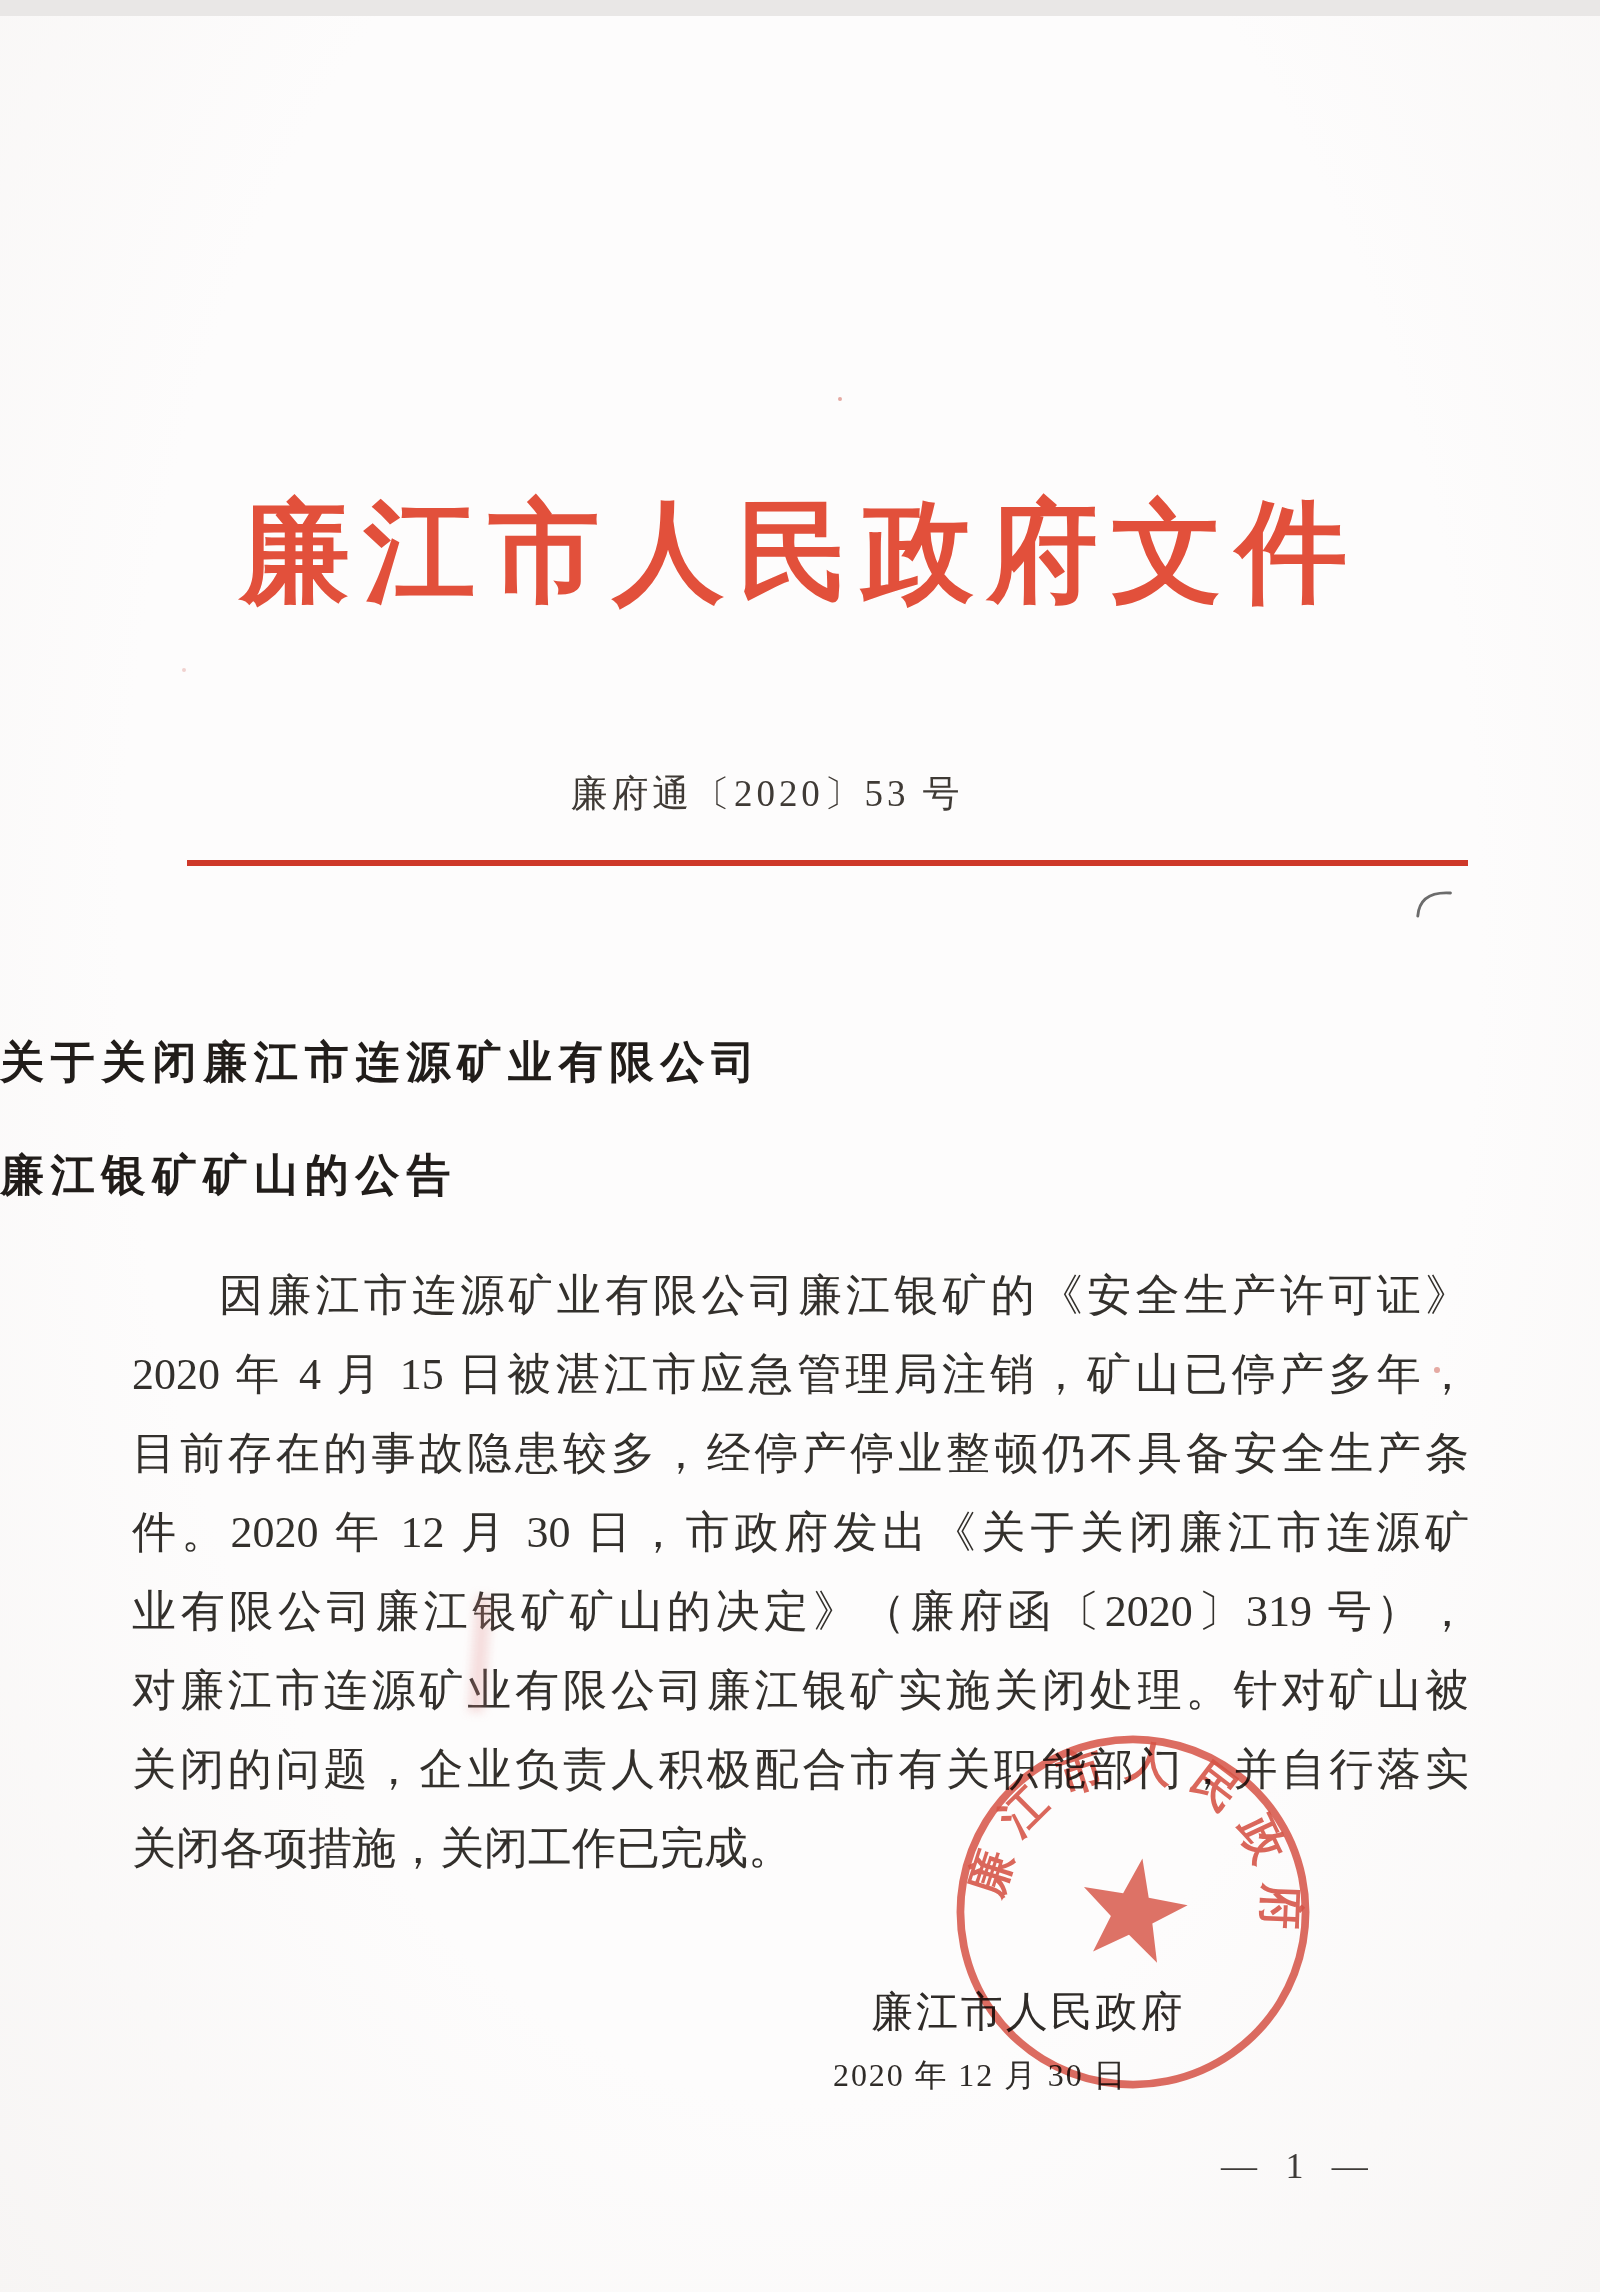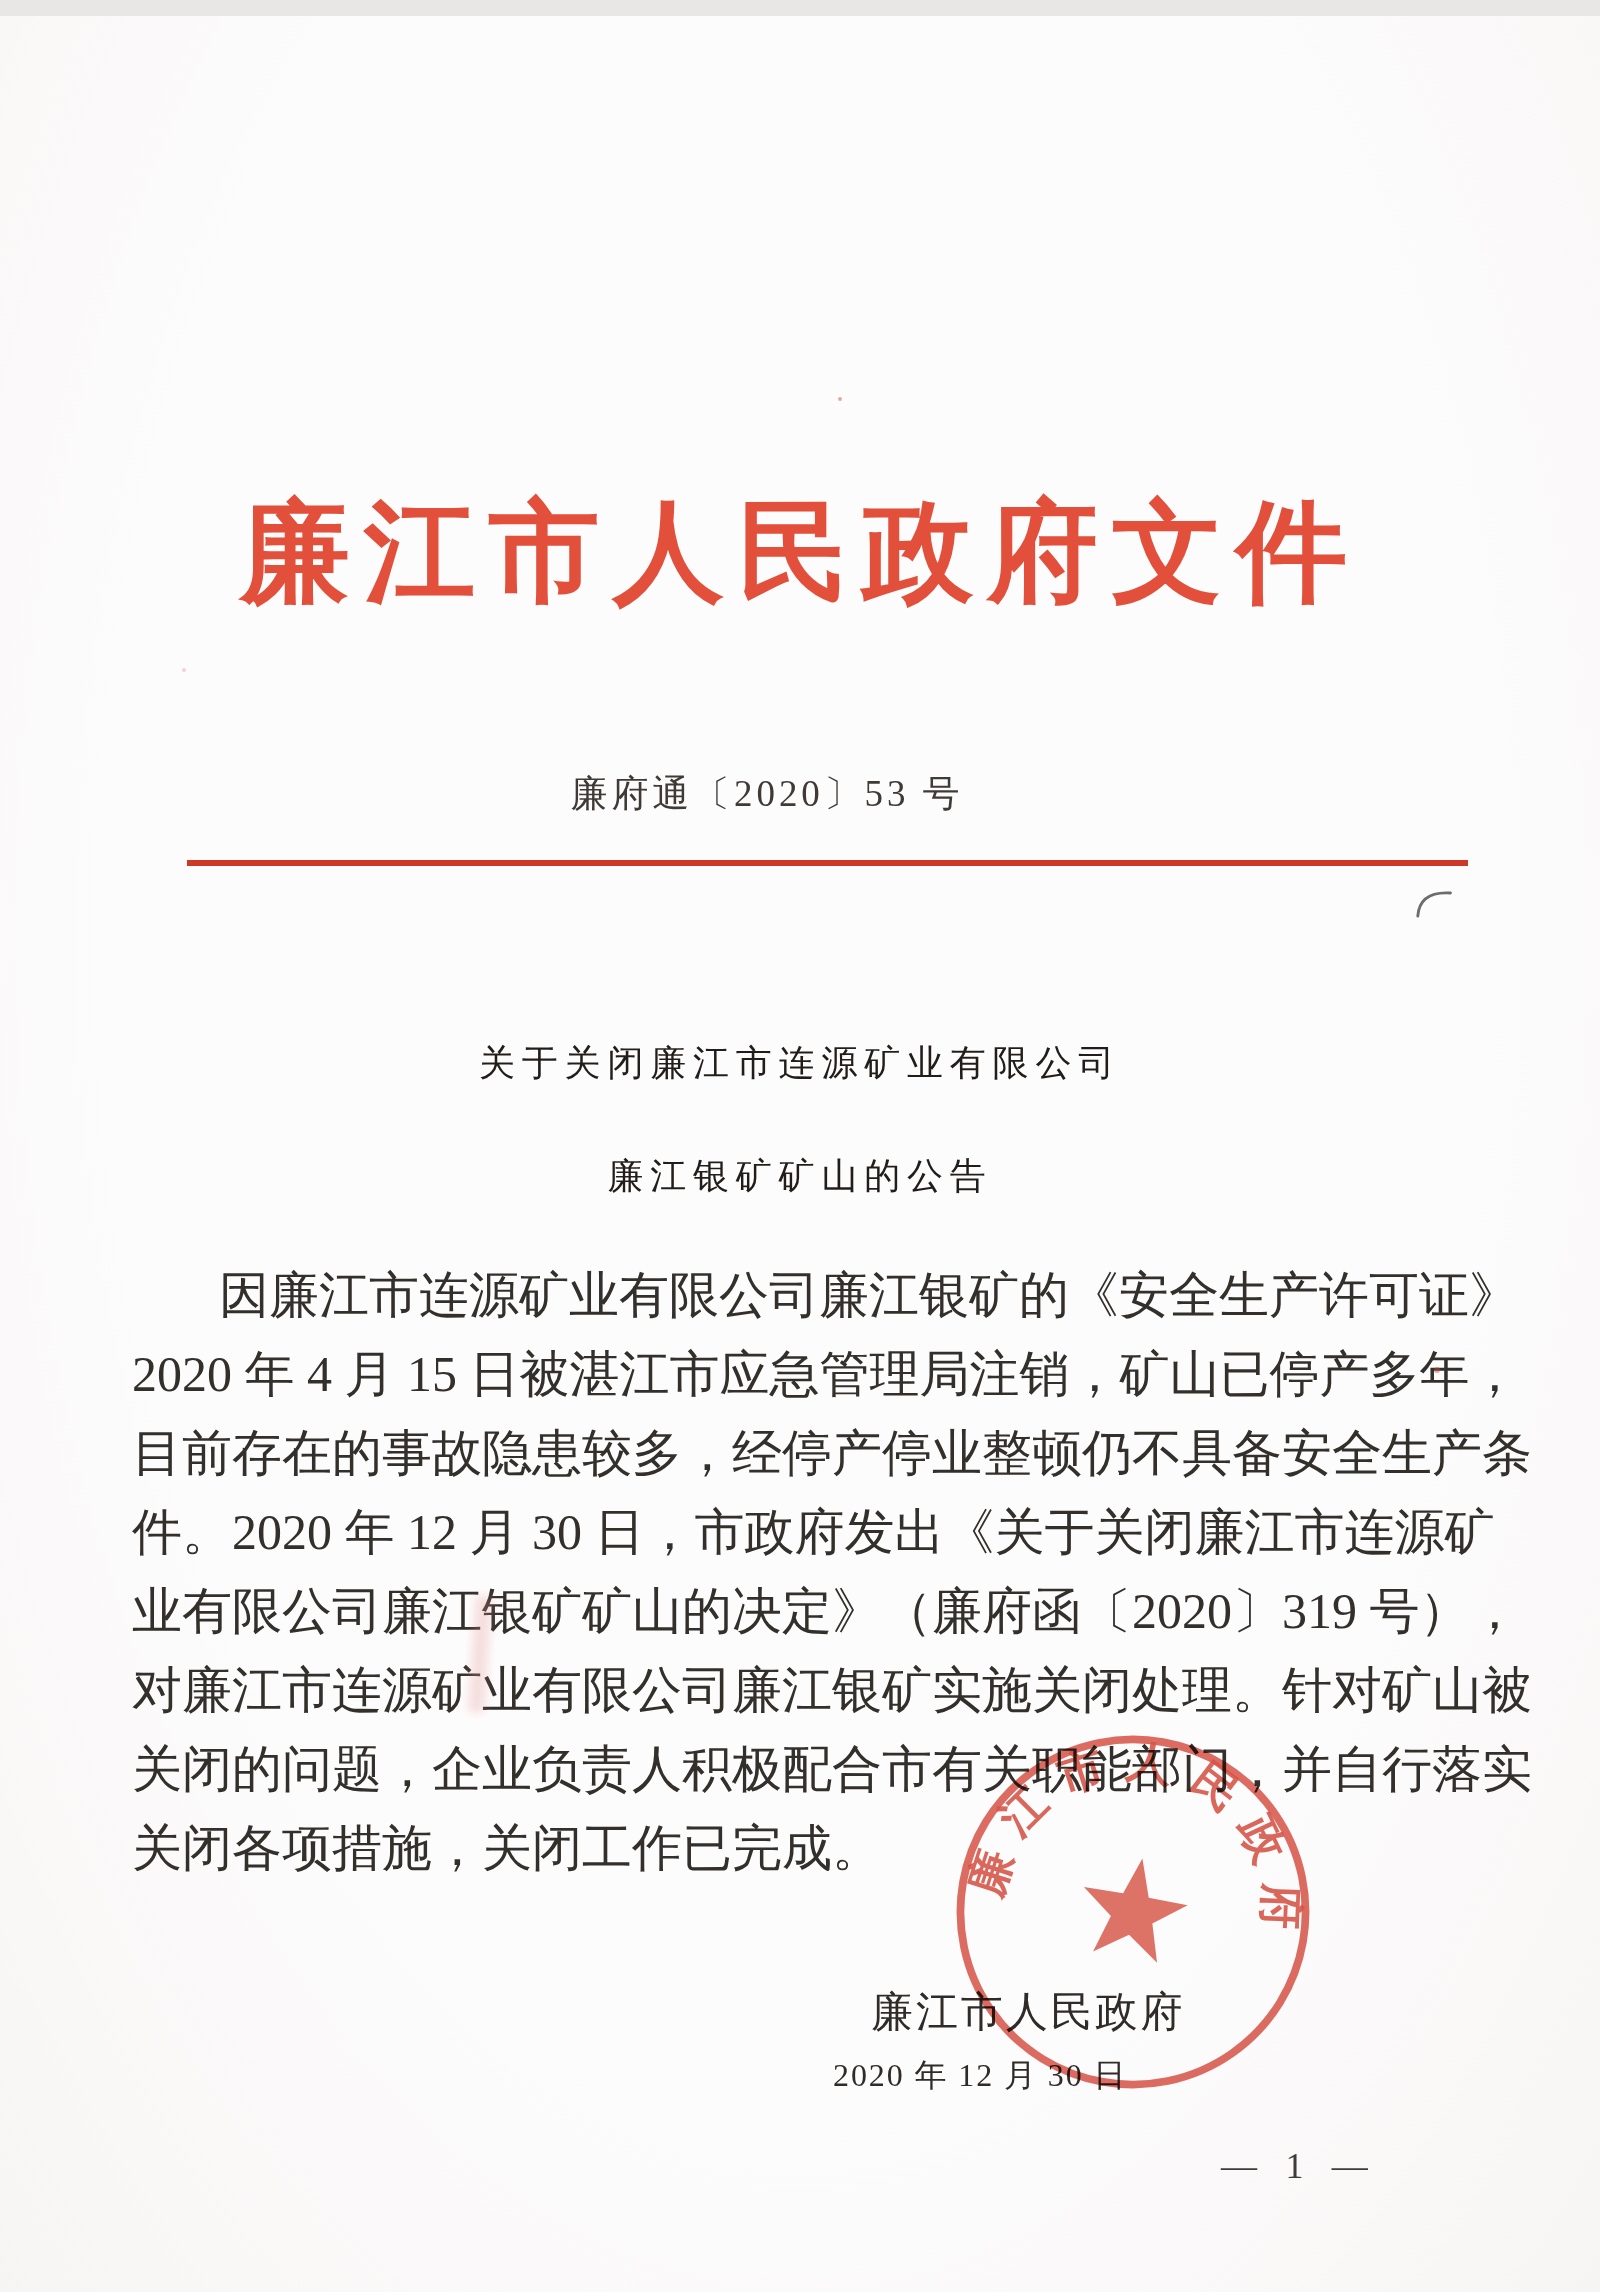--- a/index.html
+++ b/index.html
@@ -32,32 +32,32 @@
     transform:translateX(-33px);
   }
   .red-line{
     position:absolute;top:844px;left:187px;
     width:1281px;height:5.8px;
     background:#ce3829;
   }
   .pen-mark{position:absolute;left:1412px;top:867px;opacity:.75;}
   .announce-title{
     position:absolute;left:0;width:1600px;
-    text-align:center;
-    font-size:36px;line-height:76px;
-    font-weight:normal;
+    text-align:left;
+    font-size:44px;line-height:76px;
+    font-weight:bold;
     color:#211d1a;
     letter-spacing:6.8px;
     white-space:nowrap;
   }
   .announce-title.l1{top:1009px;}
   .announce-title.l2{top:1122px;}
   .body-block{
     position:absolute;top:1240px;left:132px;width:1337px;
-    font-size:50px;line-height:79px;
+    font-size:44px;line-height:79px;
     color:#33302c;
   }
   .body-line{
     text-align:justify;
     text-align-last:justify;
     white-space:nowrap;
   }
   .body-line.first{text-indent:87px;}
   .body-line.last{text-align-last:left;white-space:normal;}
   .signature{

